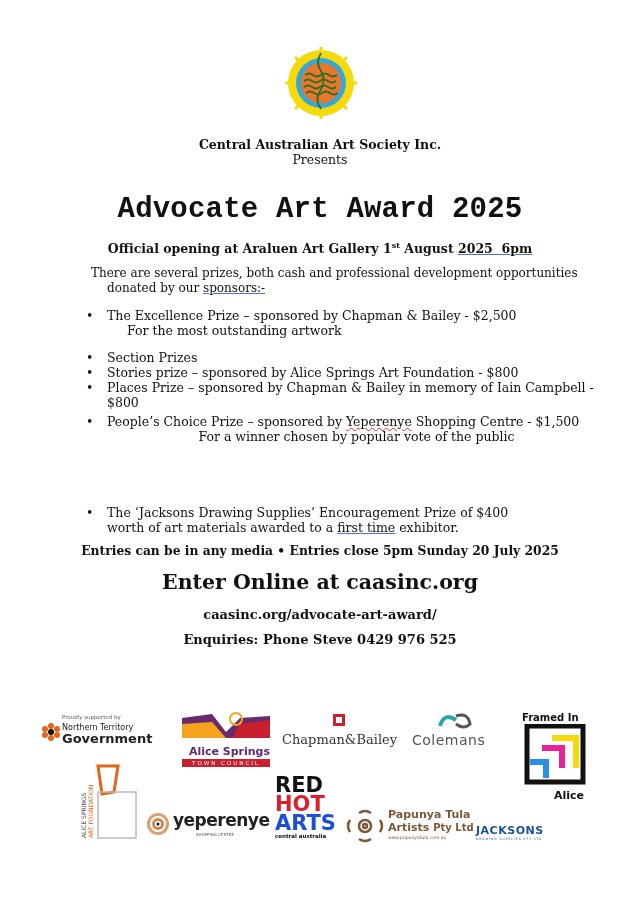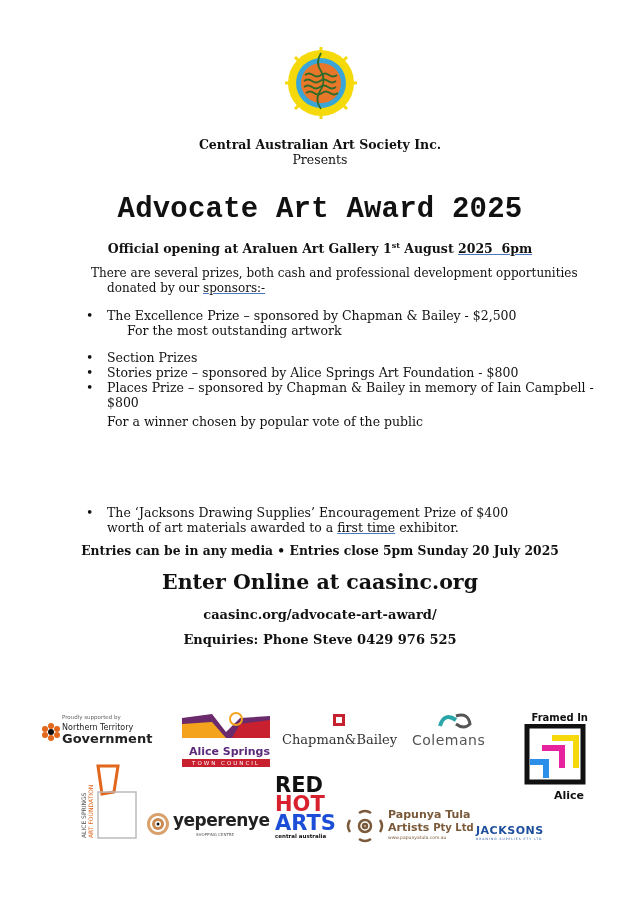--- a/index.html
+++ b/index.html
@@ -72,21 +72,22 @@
   <div class="indent" style="padding-left:41px;">For the most outstanding artwork</div>
 </div>
 
 <div class="abs list" style="top:350px;">
   <div class="item"><span>Section Prizes</span></div>
   <div class="item"><span>Stories prize – sponsored by Alice Springs Art Foundation - $800</span></div>
   <div class="item"><span>Places Prize – sponsored by Chapman &amp; Bailey in memory of Iain Campbell - $800</span></div>
 </div>
 
 <div class="abs list" style="top:414px;">
-  <div style="padding-left:21px;">For a winner chosen by popular vote of the public</div>
+  <div class="item"><span>People’s Choice Prize – sponsored by </span><span class="u-red">Yeperenye</span><span> Shopping Centre - $1,500</span></div>
+  <div style="padding-left:21px;text-align:center;">For a winner chosen by popular vote of the public</div>
 </div>
 
 <div class="abs list" style="top:457px;margin-top:48px;">
   <div class="item"><span>The ‘Jacksons Drawing Supplies’ Encouragement Prize of $400</span></div>
   <div style="padding-left:21px;"><span>worth of art materials awarded to a </span><span class="u-blue">first time</span><span> exhibitor.</span></div>
 </div>
 
 <div class="abs center entries">Entries can be in any media • Entries close 5pm Sunday 20 July 2025</div>
 <div class="abs center enter">Enter Online at caasinc.org</div>
 <div class="abs center url">caasinc.org/advocate-art-award/</div>
@@ -127,21 +128,21 @@
 
 <div class="logo sans" style="left:412px; top:712px; width:90px; height:40px;">
   <svg width="36" height="18" viewBox="0 0 36 18" style="position:absolute; left:26px; top:0;">
     <path d="M2 14 q4 -14 16 -6" stroke="#2aa6a9" stroke-width="4" fill="none"></path>
     <path d="M18 4 q12 -4 14 8 q-6 6 -14 0" stroke="#555" stroke-width="3" fill="none"></path>
   </svg>
   <div style="position:absolute; left:0; top:20px; font-size:14px; color:#555; letter-spacing:0.5px;">Colemans</div>
 </div>
 
 <div class="logo sans" style="left:522px; top:712px; width:66px; height:90px;">
-  <div style="font-size:10px; font-weight:bold; text-align:right; line-height:12px;">Framed In</div>
+  <div style="font-size:10px; font-weight:bold; text-align:left; line-height:12px;">Framed In</div>
   <svg width="66" height="62" viewBox="0 0 66 62">
     <rect x="5" y="2" width="56" height="56" fill="none" stroke="#111" stroke-width="5"></rect>
     <path d="M30 14 h24 v30" stroke="#f5d90a" stroke-width="6" fill="none"></path>
     <path d="M20 24 h20 v20" stroke="#e6239d" stroke-width="6" fill="none"></path>
     <path d="M8 38 h16 v16" stroke="#2b8ee8" stroke-width="6" fill="none"></path>
   </svg>
   <div style="font-size:11px; font-weight:bold; text-align:right; line-height:12px; padding-right:4px;">Alice</div>
 </div>
 
 <div class="logo sans" style="left:80px; top:764px; width:60px; height:78px;">

